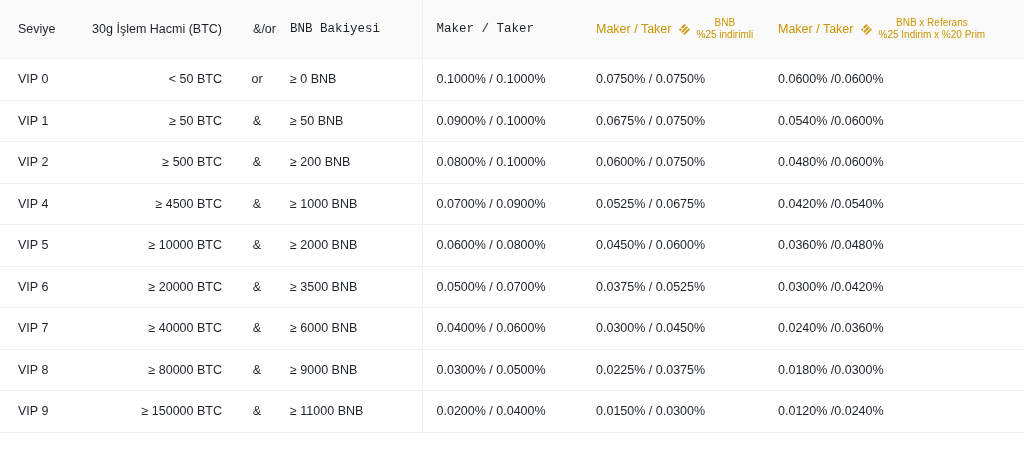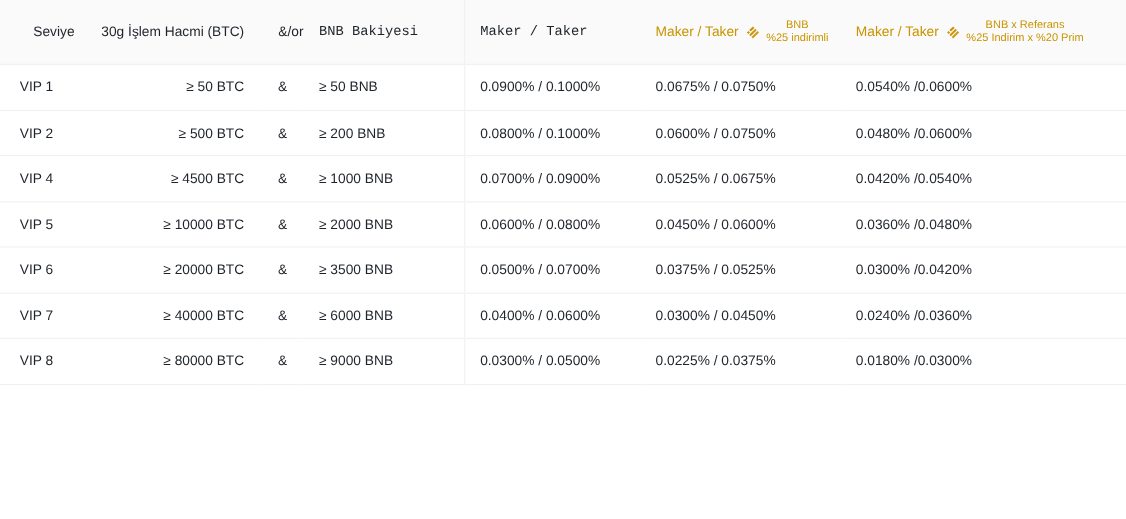--- a/index.html
+++ b/index.html
@@ -58,21 +58,21 @@
 
   
   .cell-pad-left  { padding-left: 18px !important; text-align: left; }
   .cell-right     { padding-right: 16px !important; text-align: right; }
   .cell-center    { text-align: center; }
   .cell-pad-left-sm { padding-left: 14px !important; text-align: left; }
 
   .th-volume { text-align: right; padding-right: 16px !important; margin-top: 48px; }
   .th-andor  { text-align: right; }
   .th-left   { text-align: left; padding-left: 14px !important; font-family: Liberation Mono, monospace; }
-  .th-left-18 { text-align: center; padding-left: 18px !important; }
+  .th-left-18 { text-align: left; padding-left: 18px !important; }
 
   
   .gold {
     color: #c99400;
   }
   .hdr-flex {
     display: flex;
     align-items: center;
     gap: 6px;
     padding-left: 14px;
@@ -155,20 +155,29 @@
             <span class="hdr-two-line gold">
               <span>BNB x Referans</span><br>
               <span>%25 Indirim x %20 Prim</span>
             </span>
           </div>
         </th>
       </tr>
     </thead>
     <tbody>
         <tr>
+          <td class="cell-pad-left">VIP 0</td>
+          <td class="cell-right">&lt; 50 BTC</td>
+          <td class="cell-center">or</td>
+          <td class="cell-pad-left-sm">≥ 0 BNB</td>
+          <td class="cell-pad-left-sm sep-left">0.1000% / 0.1000%</td>
+          <td class="cell-pad-left-sm">0.0750% / 0.0750%</td>
+          <td class="cell-pad-left-sm">0.0600% /0.0600%</td>
+        </tr>
+        <tr>
           <td class="cell-pad-left">VIP 1</td>
           <td class="cell-right">≥ 50 BTC</td>
           <td class="cell-center">&amp;</td>
           <td class="cell-pad-left-sm">≥ 50 BNB</td>
           <td class="cell-pad-left-sm sep-left">0.0900% / 0.1000%</td>
           <td class="cell-pad-left-sm">0.0675% / 0.0750%</td>
           <td class="cell-pad-left-sm">0.0540% /0.0600%</td>
         </tr>
         <tr>
           <td class="cell-pad-left">VIP 2</td>
@@ -217,15 +226,24 @@
         </tr>
         <tr>
           <td class="cell-pad-left">VIP 8</td>
           <td class="cell-right">≥ 80000 BTC</td>
           <td class="cell-center">&amp;</td>
           <td class="cell-pad-left-sm">≥ 9000 BNB</td>
           <td class="cell-pad-left-sm sep-left">0.0300% / 0.0500%</td>
           <td class="cell-pad-left-sm">0.0225% / 0.0375%</td>
           <td class="cell-pad-left-sm">0.0180% /0.0300%</td>
         </tr>
+        <tr>
+          <td class="cell-pad-left">VIP 9</td>
+          <td class="cell-right">≥ 150000 BTC</td>
+          <td class="cell-center">&amp;</td>
+          <td class="cell-pad-left-sm">≥ 11000 BNB</td>
+          <td class="cell-pad-left-sm sep-left">0.0200% / 0.0400%</td>
+          <td class="cell-pad-left-sm">0.0150% / 0.0300%</td>
+          <td class="cell-pad-left-sm">0.0120% /0.0240%</td>
+        </tr>
       </tbody>
   </table>
 </div>
 
 </body></html>

